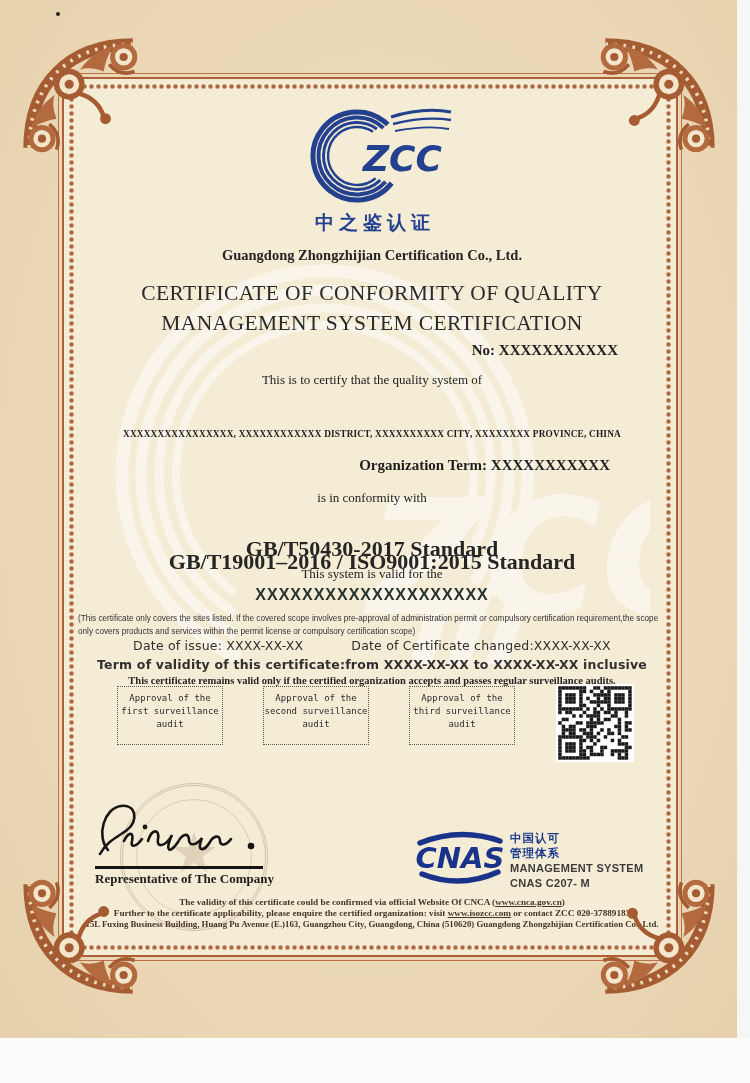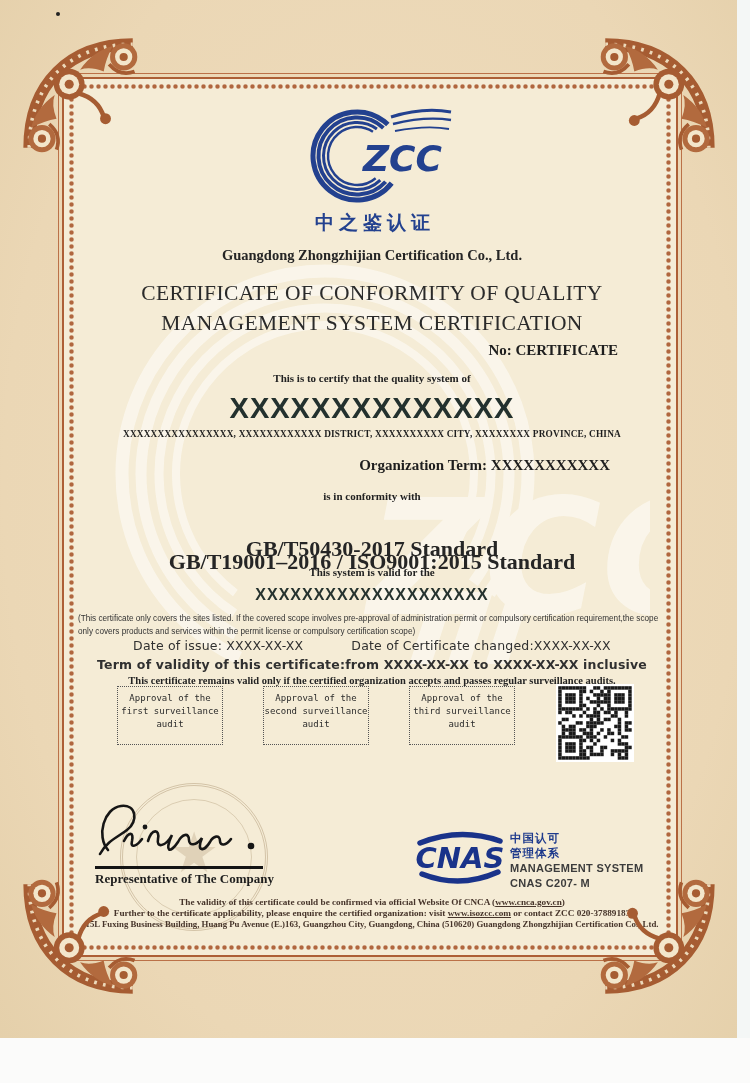--- a/index.html
+++ b/index.html
@@ -36,21 +36,21 @@
   
   .zcc-logo{left:285px;top:104px;width:180px;text-align:center;z-index:2;}
   .zcc-cn{margin-top:2px;font-family:"Liberation Sans",sans-serif;font-weight:bold;
           font-size:19px;letter-spacing:5px;color:#23418f;}
   .certifier{top:247px;font-size:14.5px;font-weight:bold;z-index:2;color:#252525;}
   .title{font-size:21.5px;font-weight:normal;letter-spacing:.4px;color:#2a2a2a;z-index:2;}
   .t1{top:281px;} .t2{top:311px;}
   .cert-no{top:342px;left:66px;width:552px;text-align:right;font-size:15px;font-weight:bold;z-index:2;}
 
   
-  .small-serif{font-size:11px;font-weight:bold;z-index:2;color:#222;}
+  .small-serif{font-size:13px;font-weight:normal;z-index:2;color:#222;}
   .certify-intro{top:372px;}
   .org-name{top:392px;font-family:"Liberation Sans",sans-serif;font-weight:bold;
             font-size:29px;letter-spacing:1px;color:#23312e;z-index:2;}
   .org-addr{top:429px;font-size:9.3px;font-weight:bold;letter-spacing:.2px;z-index:2;}
   .org-code{top:457px;left:66px;width:544px;text-align:right;font-size:15px;font-weight:bold;z-index:2;}
   .conf-intro{top:490px;}
   .std{font-size:22px;font-weight:bold;color:#252525;z-index:2;}
   .std1{top:506px;margin-top:43px;} .std2{top:536px;}
   .valid-intro{top:566px;}
   .scope{top:586px;font-family:"Liberation Sans",sans-serif;font-weight:bold;
@@ -167,24 +167,23 @@
         <path d="M100,27 Q132,21 154,25" stroke-width="1.8"></path>
       </g>
       <text x="68" y="67" font-family="DejaVu Sans, sans-serif" font-weight="bold" font-style="italic" font-size="36" fill="#23418f">ZCC</text>
     </svg>
     <div class="zcc-cn">中之鉴认证</div>
   </div>
 
   <div class="c certifier">Guangdong Zhongzhijian Certification Co., Ltd.</div>
   <div class="c title t1">CERTIFICATE OF CONFORMITY OF QUALITY</div>
   <div class="c title t2">MANAGEMENT SYSTEM CERTIFICATION</div>
-  <div class="abs cert-no">No: CERTIFICATE</div>
+  <div class="abs cert-no">No: XXXXXXXXXXX</div>
 
   <div class="c small-serif certify-intro">This is to certify that the quality system of</div>
-  <div class="c org-name">XXXXXXXXXXXXXX</div>
   <div class="c org-addr">XXXXXXXXXXXXXXXX, XXXXXXXXXXXX DISTRICT, XXXXXXXXXX CITY, XXXXXXXX PROVINCE, CHINA</div>
   <div class="abs org-code">Organization Term: XXXXXXXXXXX</div>
   <div class="c small-serif conf-intro">is in conformity with</div>
   <div class="c std std1">GB/T19001–2016 / ISO9001:2015 Standard</div>
   <div class="c std std2">GB/T50430-2017 Standard</div>
   <div class="c small-serif valid-intro">This system is valid for the</div>
   <div class="c scope">XXXXXXXXXXXXXXXXXXXX</div>
   <div class="abs disclaimer">(This certificate only covers the sites listed. If the covered scope involves pre-approval of administration permit or compulsory certification requirement,the scope only covers products and services within the permit license or compulsory certification scope)</div>
 
   <div class="abs dates-row">

